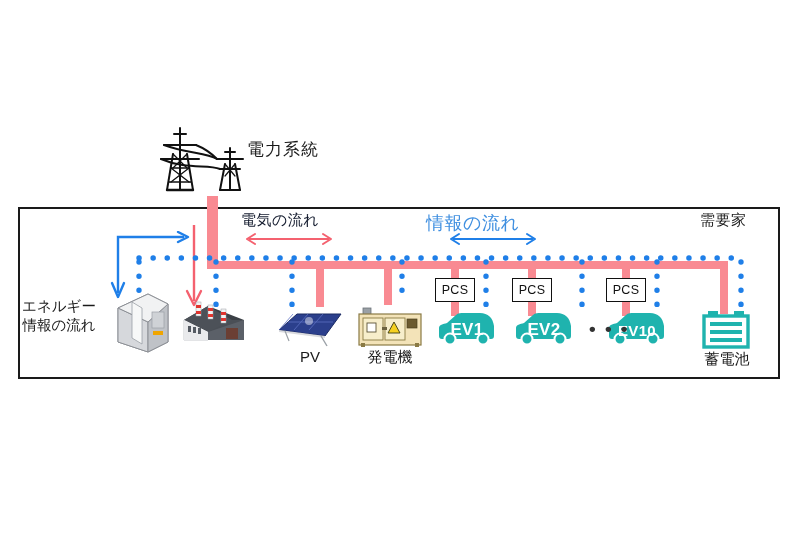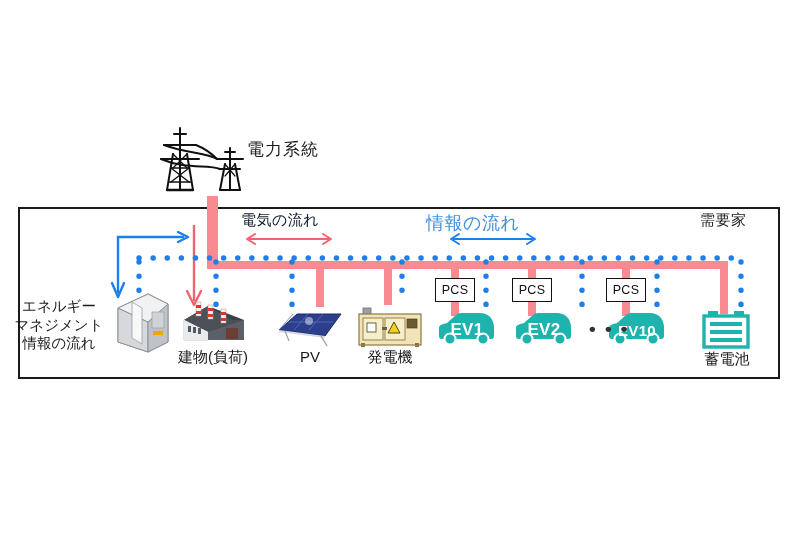--- a/index.html
+++ b/index.html
@@ -194,21 +194,20 @@
       <polygon points="6,16 36,30 36,60 6,50" fill="#d6d8dc" stroke="#8d9096" stroke-width="1"></polygon>
       <polygon points="36,30 56,12 56,50 36,60" fill="#bfc2c7" stroke="#8d9096" stroke-width="1"></polygon>
       <polygon points="6,16 36,2 56,12 36,30" fill="#f1f2f3" stroke="#8d9096" stroke-width="1"></polygon>
       <rect x="40" y="20" width="12" height="16" fill="#cfd2d6" stroke="#9aa0a6" stroke-width="0.7"></rect>
       <rect x="41" y="39" width="10" height="4" fill="#f0a500"></rect>
       <polygon points="20,10 30,16 30,52 20,46" fill="#f7f8f8" stroke="#9aa0a6" stroke-width="0.8"></polygon>
     </g>
   </svg>
   <div class="abs cap-ems" style="left:10px;top:297px;width:98px;">
     <div>エネルギー</div>
-    <div>マネジメント</div>
     <div>情報の流れ</div>
   </div>
 
   <svg class="abs" style="left:178px;top:300px;" width="70" height="46">
     <g>
       <polygon points="6,20 30,6 66,20 66,40 6,40" fill="#3b4046"></polygon>
       <polygon points="6,20 6,40 30,40 30,20" fill="#ffffff" stroke="#b9bcc0" stroke-width="0.8"></polygon>
       <polygon points="30,20 66,20 66,40 30,40" fill="#4a4f56"></polygon>
       <polygon points="6,20 30,6 54,20 30,32" fill="#4c5158"></polygon>
       <polygon points="30,32 30,40 6,40 6,20" fill="#e9eaec"></polygon>
@@ -224,21 +223,20 @@
         <rect x="18" y="11" width="5" height="3" fill="#e0352f"></rect>
         <rect x="30" y="5" width="5" height="14" fill="#f2f2f2" stroke="#9aa0a6" stroke-width="0.5"></rect>
         <rect x="30" y="8" width="5" height="3" fill="#e0352f"></rect>
         <rect x="30" y="14" width="5" height="3" fill="#e0352f"></rect>
         <rect x="43" y="9" width="5" height="14" fill="#f2f2f2" stroke="#9aa0a6" stroke-width="0.5"></rect>
         <rect x="43" y="12" width="5" height="3" fill="#e0352f"></rect>
         <rect x="43" y="18" width="5" height="3" fill="#e0352f"></rect>
       </g>
     </g>
   </svg>
-  <div class="abs cap" style="left:163px;top:348px;width:100px;">建物(負荷)</div>
 
   <svg class="abs" style="left:275px;top:308px;" width="70" height="40">
     <g>
       <polygon points="4,22 22,6 66,6 50,28" fill="#2b3f8c" stroke="#1b2a63" stroke-width="1"></polygon>
       <g stroke="#5d72c4" stroke-width="0.9" opacity="0.85">
         <line x1="18" y1="6" x2="4" y2="22"></line>
         <line x1="33" y1="6" x2="19" y2="22"></line>
         <line x1="48" y1="6" x2="34" y2="22"></line>
         <line x1="13" y1="14" x2="58" y2="14"></line>
       </g>

